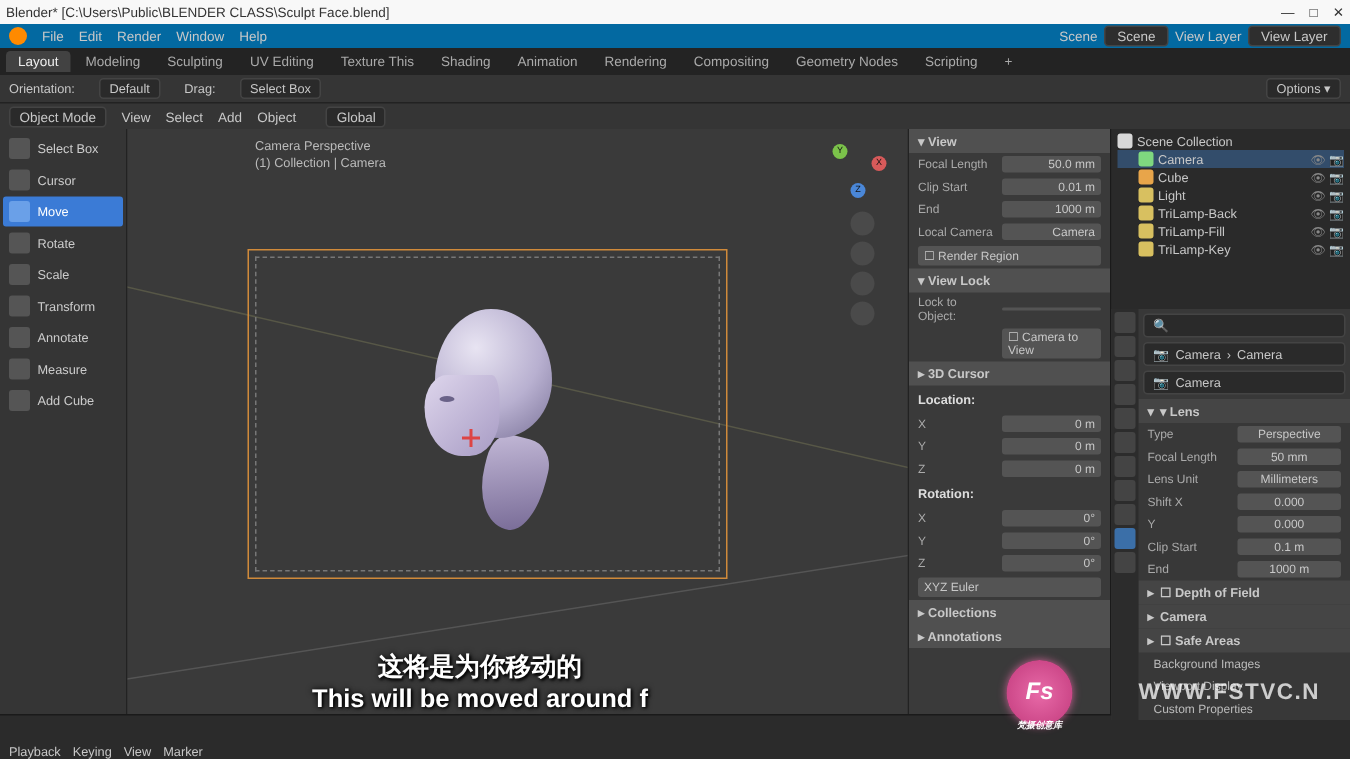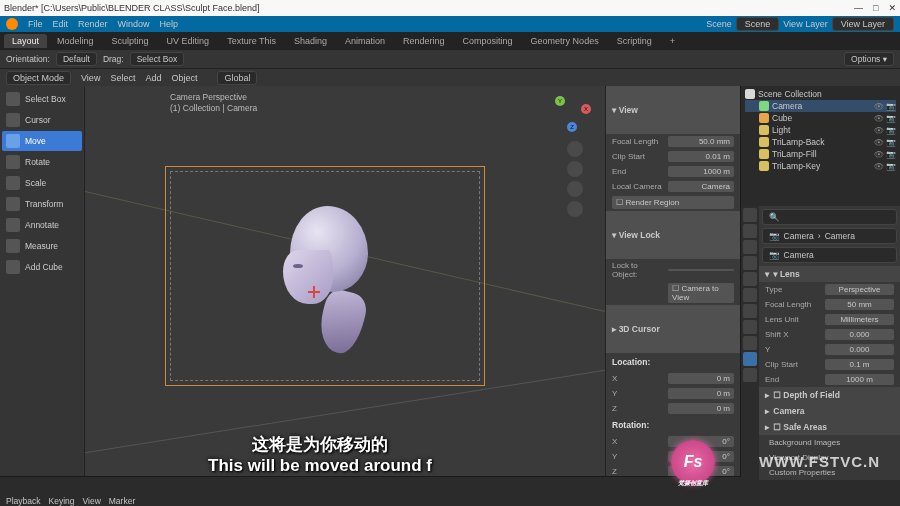--- a/index.html
+++ b/index.html
@@ -7,21 +7,21 @@
   .titlebar { height:16px; background:#f8f8f8; color:#333; display:flex; align-items:center; padding:0 4px; font-size:9px; }
   .titlebar .wincontrols { margin-left:auto; display:flex; gap:10px; }
   .menubar { height:16px; background:#0369a1; display:flex; align-items:center; gap:10px; padding:0 6px; font-size:9px; }
   .menubar .blender-logo { width:12px; height:12px; background:#ff8a00; border-radius:50%; }
   .menubar .spacer { flex:1; }
   .menubar .scene-block { display:flex; gap:4px; align-items:center; }
   .scene-pill { background:#2e2e2e; border:1px solid #444; padding:1px 8px; border-radius:3px; }
   .tabbar { height:18px; background:#232323; display:flex; align-items:center; gap:2px; padding:0 4px; }
   .ws-tab { padding:2px 8px; color:#aaa; border-radius:3px 3px 0 0; font-size:9px; }
   .ws-tab.active { background:#424242; color:#eee; }
-  .toolsettings { height:18px; background:#353535; display:flex; align-items:center; gap:6px; padding:0 6px; font-size:8.5px; }
+  .toolsettings { height:18px; background:#353535; display:flex; align-items:center; gap:16px; padding:0 6px; font-size:8.5px; }
   .ts-field { background:#2a2a2a; border:1px solid #444; padding:1px 6px; border-radius:3px; display:inline-flex; align-items:center; gap:3px; }
   .toolsettings .right { margin-left:auto; display:flex; gap:4px; }
   .header3d { height:18px; background:#353535; display:flex; align-items:center; gap:10px; padding:0 6px; font-size:9px; border-top:1px solid #222; }
   
   .main { display:flex; height:390px; }
   .toolbar { width:85px; background:#353535; border-right:1px solid #222; padding:2px; }
   .tool { display:flex; align-items:center; gap:5px; padding:3px 4px; margin:1px 0; border-radius:2px; font-size:8.5px; color:#ccc; }
   .tool .ticon { width:14px; height:14px; background:#555; border-radius:2px; flex-shrink:0; }
   .tool.active { background:#3b7bd6; color:#fff; }
   .tool.active .ticon { background:#6aa0e8; }
@@ -43,21 +43,21 @@
   
   .gizmo { position:absolute; right:12px; top:6px; width:42px; height:42px; }
   .gizmo .ball { position:absolute; width:10px; height:10px; border-radius:50%; font-size:6px; color:#111; text-align:center; line-height:10px; }
   .gizmo .r { background:#d85a5a; left:30px; top:12px; }
   .gizmo .g { background:#7bc24a; left:4px; top:4px; }
   .gizmo .b { background:#4a87d8; left:16px; top:30px; }
   .vbuttons { position:absolute; right:22px; top:55px; display:flex; flex-direction:column; gap:4px; }
   .vbtn { width:16px; height:16px; background:#4a4a4a; border-radius:50%; }
   
   .npanel { width:135px; background:#3a3a3a; border-left:1px solid #222; font-size:8.5px; overflow:hidden; }
-  .np-head { background:#505050; padding:19px 6px; font-weight:bold; display:flex; align-items:center; gap:4px; }
+  .np-head { background:#505050; padding:3px 6px; font-weight:bold; display:flex; align-items:center; gap:4px; }
   .np-row { display:flex; padding:2px 6px; align-items:center; gap:4px; }
   .np-row .lbl { width:52px; color:#aaa; font-size:8px; }
   .np-field { flex:1; background:#545454; border-radius:2px; padding:1px 4px; font-size:8px; text-align:right; }
   .np-sub { padding:4px 6px; color:#ddd; font-weight:bold; }
   .np-btn { background:#545454; border-radius:2px; padding:2px 4px; margin:2px 6px; font-size:8px; display:flex; align-items:center; gap:3px; }
   
   .rightcol { width:160px; background:#2f2f2f; border-left:1px solid #1a1a1a; display:flex; flex-direction:column; }
   .outliner { flex:0 0 120px; background:#2a2a2a; font-size:8.5px; padding:2px 4px; overflow:hidden; }
   .out-row { display:flex; align-items:center; gap:3px; padding:1px 0; }
   .out-row .oicon { width:10px; height:10px; border-radius:2px; flex-shrink:0; }

